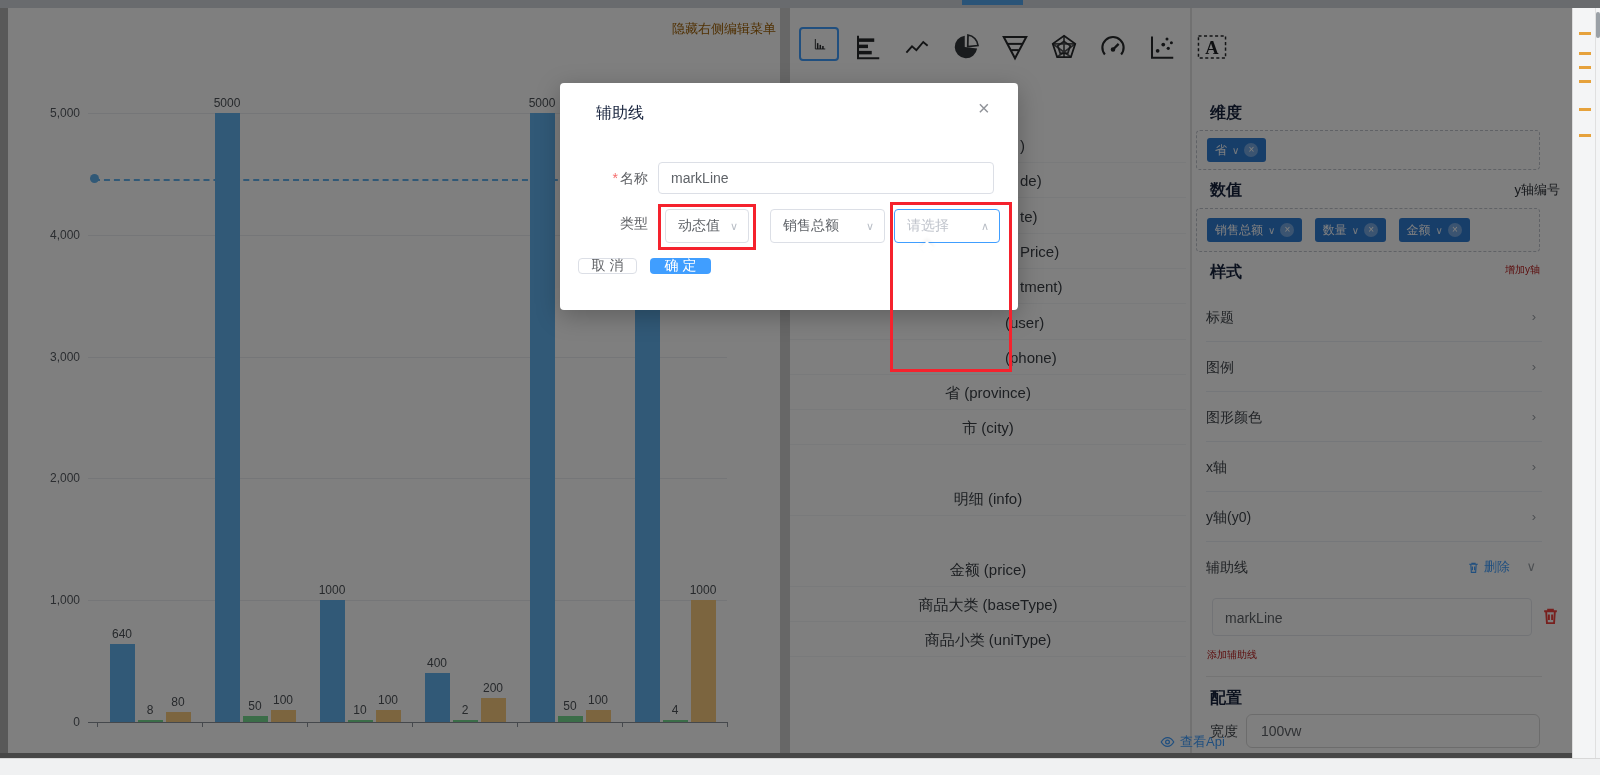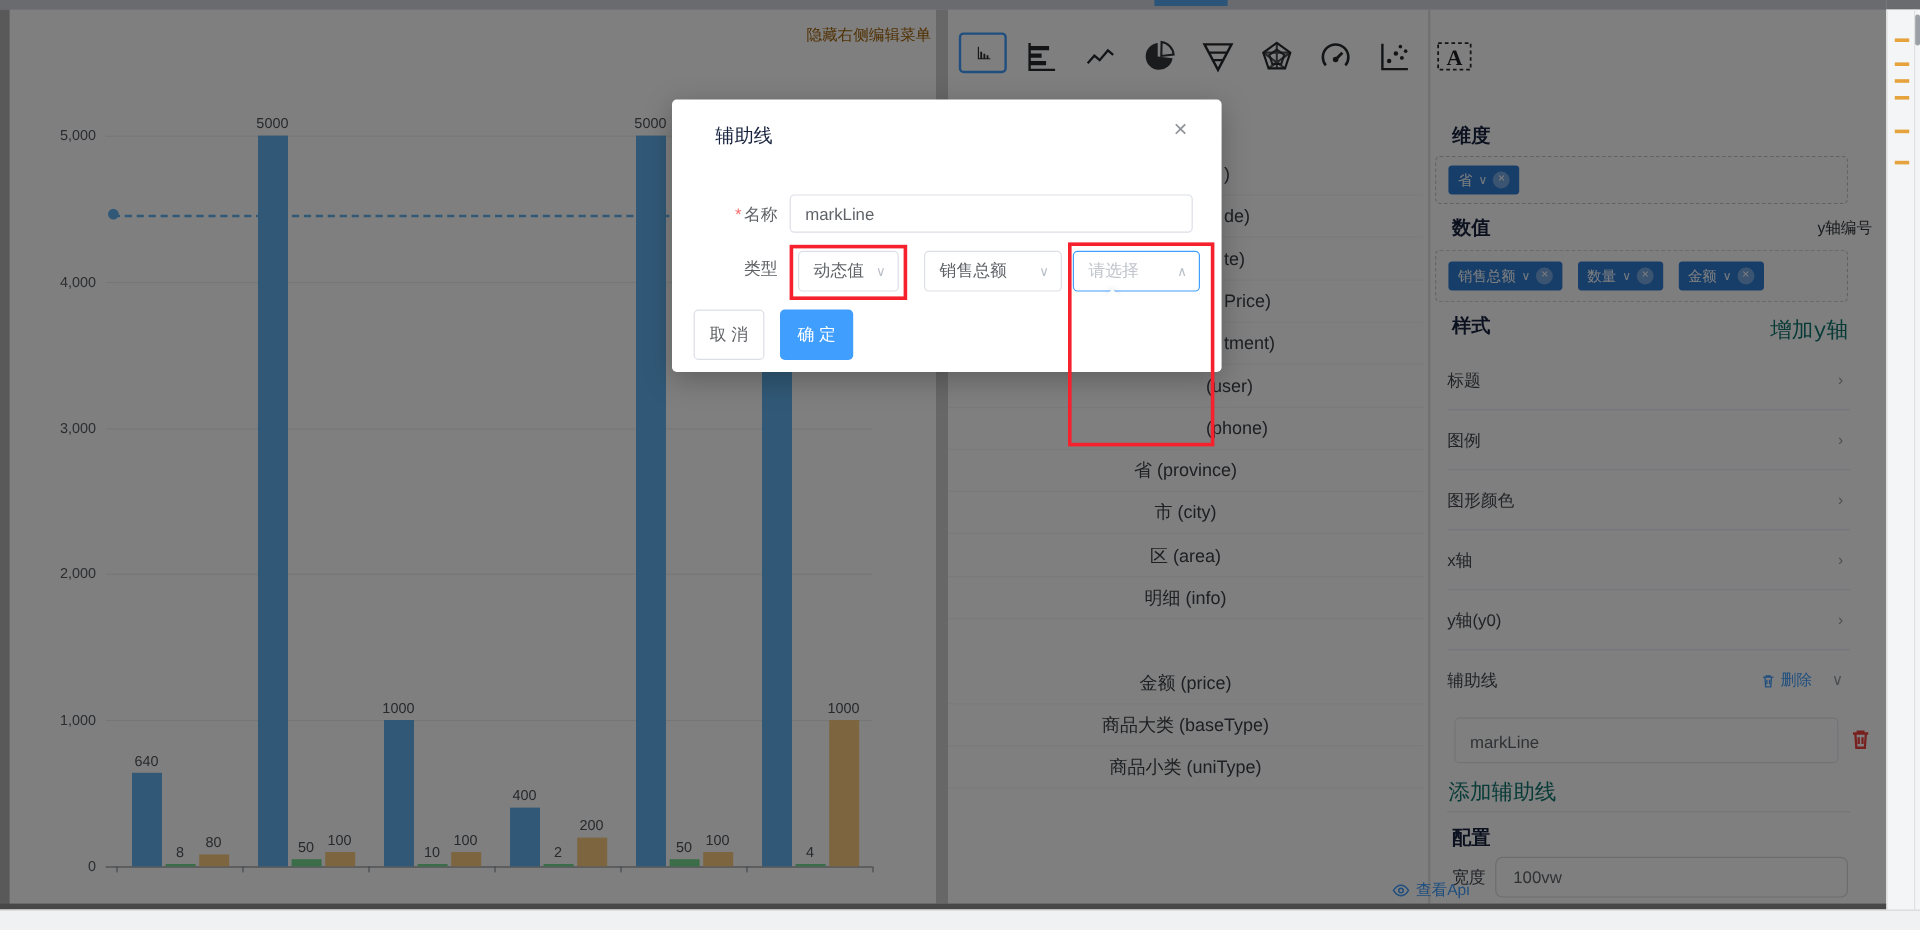--- a/index.html
+++ b/index.html
@@ -39,21 +39,21 @@
   .field-row.frag-a{text-align:left;padding-left:230px;}
   .field-row.frag-b{text-align:left;padding-left:215px;}
   
   .sec-title{font-size:16px;font-weight:bold;color:#17233d;z-index:2;}
   .dashed-box{border:1px dashed #c0c4cc;border-radius:4px;background:#fdfdfd;z-index:2;box-sizing:border-box;}
   .tag{display:inline-flex;align-items:center;gap:5px;background:#2f7cd3;color:#fff;
        border-radius:3px;font-size:12px;padding:0 8px;height:24px;margin-right:8px;}
   .tag .tg-ch{font-size:10px;opacity:.9;}
   .tag .tg-x{width:14px;height:14px;border-radius:50%;background:rgba(255,255,255,.35);
              display:inline-flex;align-items:center;justify-content:center;font-size:10px;line-height:1;}
-  .blue-link{color:#0f766e;font-size:18px;z-index:2;font-family:Liberation Mono, monospace;}
+  .blue-link{color:#b91c1c;font-size:10px;z-index:2;}
   .srow{position:absolute;left:1206px;width:336px;height:50px;line-height:50px;font-size:14px;
         color:#42474d;border-bottom:1px solid #ebeef5;box-sizing:border-box;z-index:2;}
   .srow .chev{position:absolute;right:6px;color:#9aa0a6;font-size:13px;}
   .srow .del{position:absolute;right:32px;color:#409eff;font-size:13px;display:flex;align-items:center;gap:4px;height:50px;}
   .ml-input{left:1212px;top:598px;width:320px;height:38px;background:#fff;border:1px solid #e4e7ed;
             border-radius:4px;line-height:38px;padding-left:12px;font-size:14px;color:#5f6368;box-sizing:border-box;z-index:2;}
   .cfg-input{background:#fff;border:1px solid #d9d9d9;border-radius:6px;font-size:14px;color:#5f6368;
              box-sizing:border-box;z-index:2;padding-left:14px;display:flex;align-items:center;}
   .view-api{left:1160px;top:733px;display:flex;align-items:center;gap:5px;color:#409eff;font-size:13px;z-index:2;}
   
@@ -71,21 +71,21 @@
   .m-close{left:418px;top:14px;font-size:20px;color:#909399;}
   .req{color:#f56c6c;margin-right:2px;}
   .m-input{left:98px;top:79px;width:336px;height:32px;border:1px solid #dcdfe6;border-radius:4px;
            font-size:14px;color:#5f6368;padding-left:12px;box-sizing:border-box;background:#fff;
            font-family:inherit;outline:none;}
   .sel{height:34px;border:1px solid #dcdfe6;border-radius:4px;background:#fff;display:flex;
        align-items:center;justify-content:space-between;padding:0 10px 0 12px;font-size:14px;
        color:#5f6368;box-sizing:border-box;}
   .sel .ch{color:#b9bec6;font-size:11px;}
   .sel.open{border-color:#409eff;color:#c0c4cc;}
-  .m-btn{height:42px;border-radius:4px;font-size:14px;display:flex;align-items:center;justify-content:center;box-sizing:border-box;}
+  .m-btn{height:16px;border-radius:4px;font-size:14px;display:flex;align-items:center;justify-content:center;box-sizing:border-box;}
   .btn-cancel{left:18px;top:175px;width:59px;border:1px solid #dcdfe6;background:#fff;color:#606266;}
   .btn-ok{left:90px;top:175px;width:61px;background:#409eff;color:#fff;}
   
   .popup{left:898px;top:248px;width:108px;height:120px;background:#fff;border-radius:4px;
          box-shadow:0 2px 12px rgba(0,0,0,.18);z-index:32;}
   .popup-arrow{left:922px;top:243px;width:10px;height:10px;background:#fff;transform:rotate(45deg);
                box-shadow:-2px -2px 4px rgba(0,0,0,.05);z-index:33;}
   .opt{height:38px;line-height:38px;padding-left:22px;font-size:14px;color:#5a6066;}
   .redbox{border:3px solid #f5222d;box-sizing:border-box;z-index:40;pointer-events:none;}
 </style>
@@ -240,21 +240,20 @@
   <div class="abs" id="field-list" style="left:790px;top:128px;width:400px;height:530px;z-index:2;">
       <div class="field-row frag-a" style="top: 0px;">)</div>
       <div class="field-row frag-a" style="top: 35.3px;">de)</div>
       <div class="field-row frag-a" style="top: 70.6px;">te)</div>
       <div class="field-row frag-a" style="top: 105.9px;">Price)</div>
       <div class="field-row frag-a" style="top: 141.2px;">tment)</div>
       <div class="field-row frag-b" style="top: 176.5px;">(user)</div>
       <div class="field-row frag-b" style="top: 211.8px;">(phone)</div>
       <div class="field-row" style="top: 247.1px;">省 (province)</div>
       <div class="field-row" style="top: 282.4px;">市 (city)</div>
-      <div class="field-row" style="top: 317.7px;">区 (area)</div>
       <div class="field-row" style="top: 353px;">明细 (info)</div>
       <div class="field-row" style="top: 423.6px;">金额 (price)</div>
       <div class="field-row" style="top: 458.9px;">商品大类 (baseType)</div>
       <div class="field-row" style="top: 494.2px;">商品小类 (uniType)</div>
     </div>
 
   <div class="abs sec-title" style="left:1210px;top:103px;">维度</div>
   <div class="abs dashed-box" style="left:1196px;top:130px;width:344px;height:40px;padding:7px 0 0 10px;">
     <span class="tag">
       <span>省</span>

